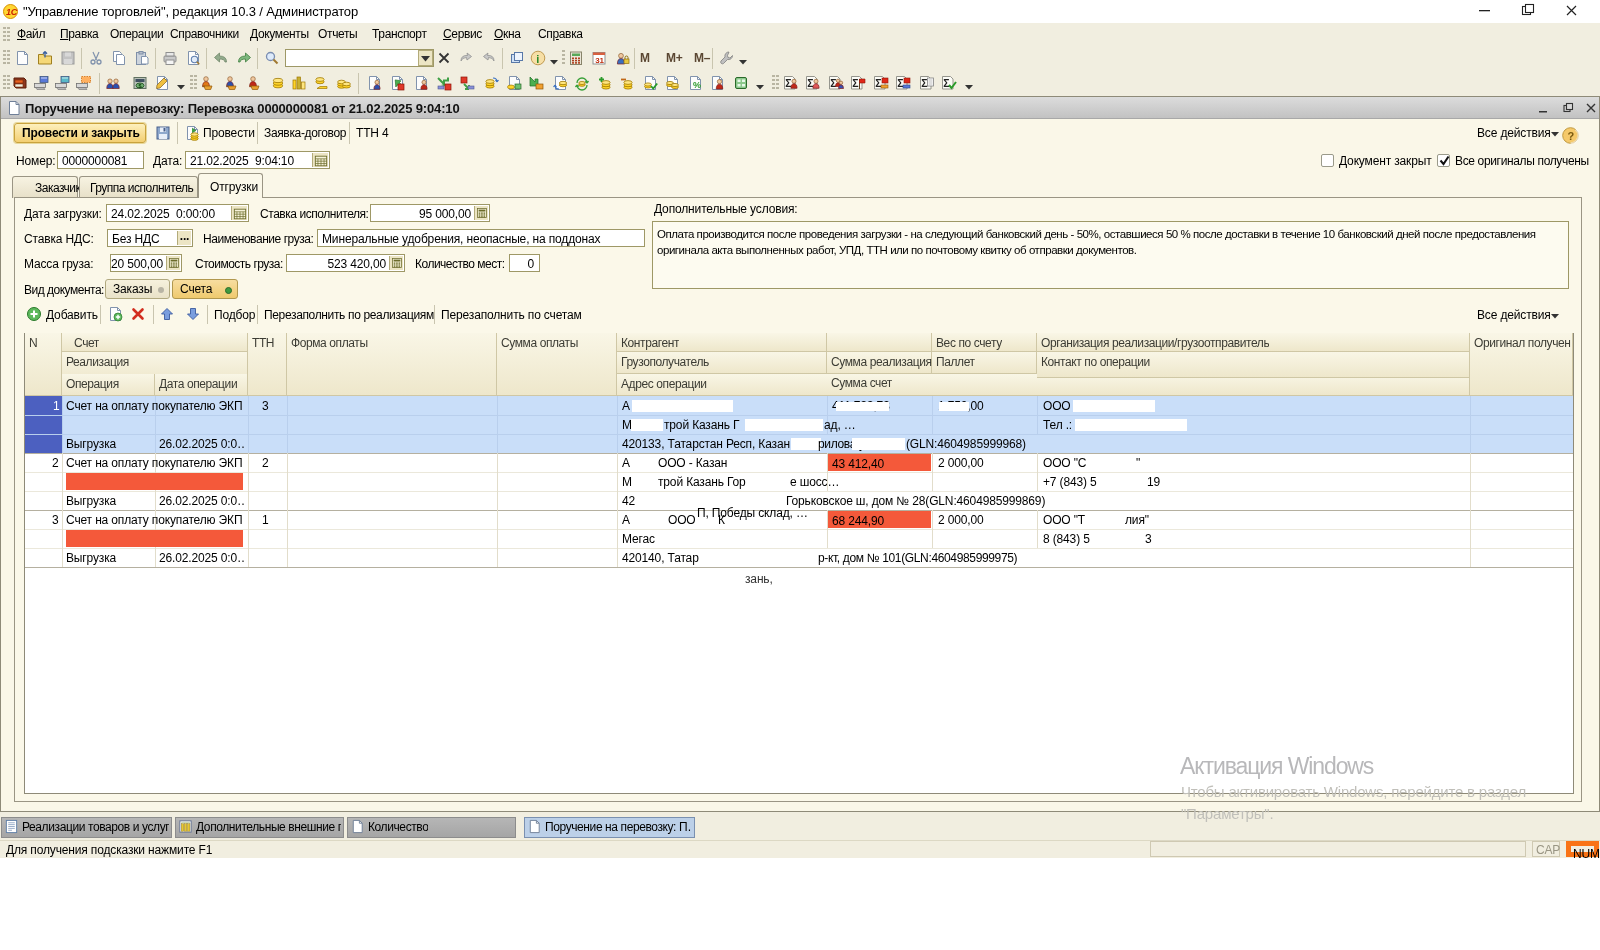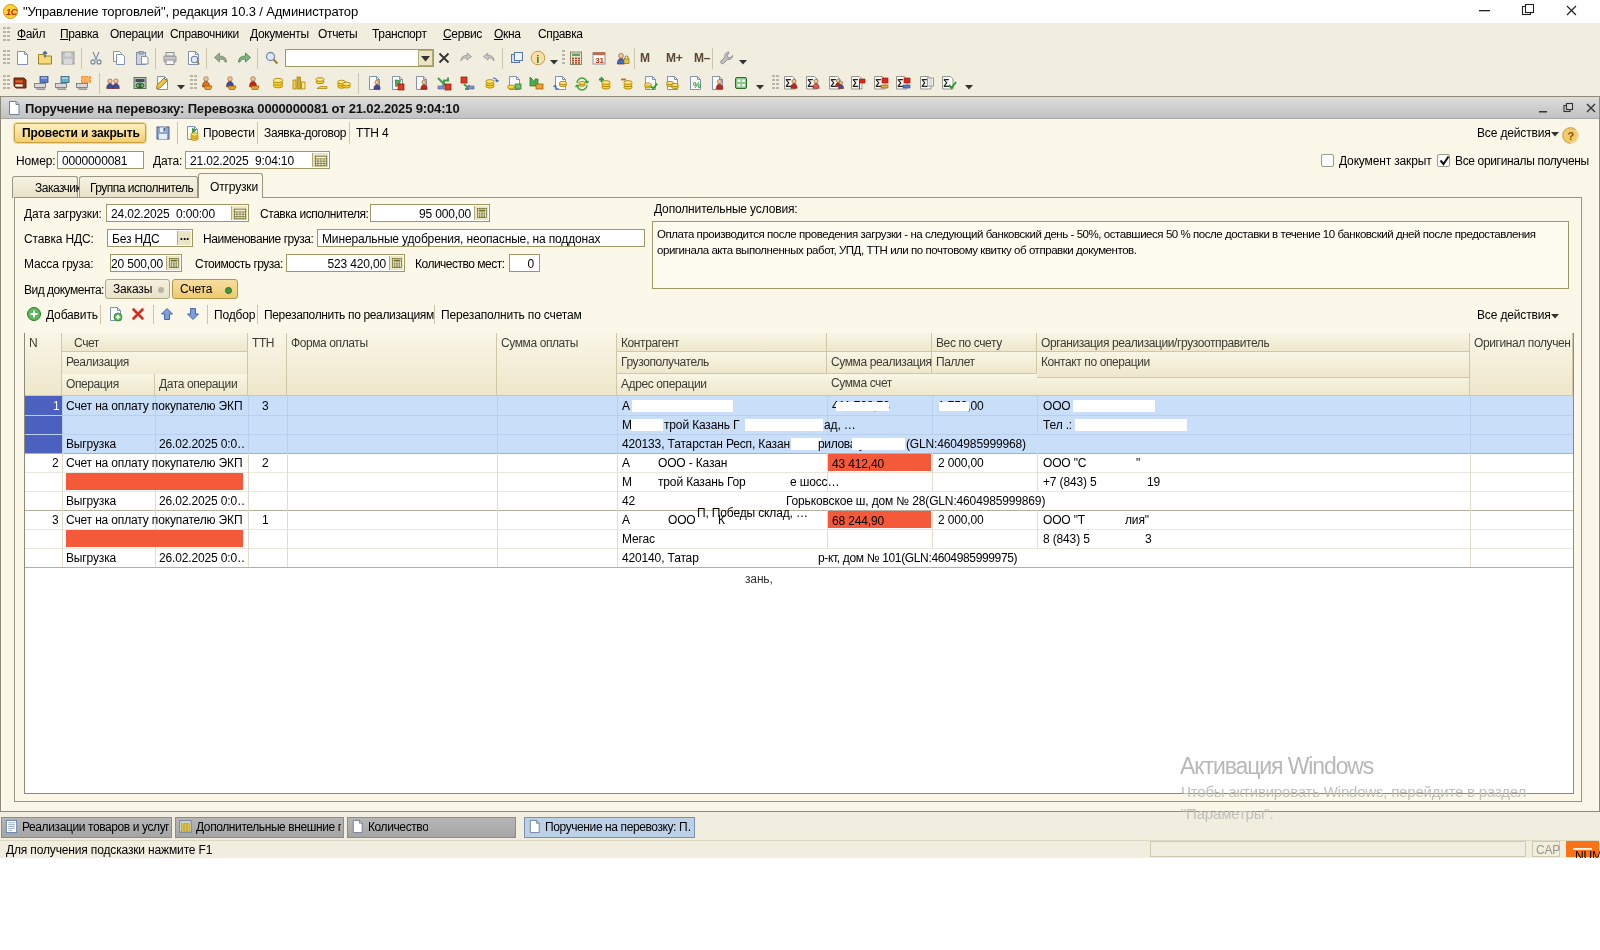--- a/index.html
+++ b/index.html
@@ -819,18 +819,18 @@
     <path d="M3.5 1.5 h6.5 l3 3 v10 h-9.5 z" fill="#fff" stroke="#708098"></path>
     <path d="M10 1.5 v3 h3" fill="none" stroke="#708098"></path>
   </svg>
 <div class="lbl" style="left:545px;top:820px;max-width:147px;overflow:hidden;white-space:nowrap;letter-spacing:-0.4px;">Поручение на перевозку: П…</div>
 <div class="ab" style="left:0;top:840px;width:1600px;height:18px;background:#f1eee0;border-top:1px solid #dcd8c4;"></div>
 <div class="lbl" style="left:6px;top:843px;">Для получения подсказки нажмите F1</div>
 <div class="ab" style="left:1150px;top:841px;width:376px;height:16px;border:1px solid #cfc9b2;"></div>
 <div class="ab" style="left:1532px;top:841px;width:28px;height:16px;border:1px solid #cfc9b2;color:#9a9684;">
     <div style="position:absolute;left:3px;top:1px;">CAP</div>
   </div>
-<div class="ab" style="left:1566px;top:841px;width:33px;height:16px;border:7px solid #f97316;">
+<div class="ab" style="left:1566px;top:841px;width:33px;height:16px;border:5px solid #f97316;">
     <div style="position:absolute;left:2px;top:1px;">NUM</div>
   </div>
 <div class="ab" style="left:0;top:858px;width:1600px;height:92px;background:#fff;"></div>
 <div class="ab" style="left:1180px;top:753px;font-size:23px;letter-spacing:-1.1px;color:#b8b8ba;z-index:50;">Активация Windows</div>
 <div class="ab" style="left:1181px;top:783px;font-size:15px;letter-spacing:-0.2px;color:#c0bfb9;z-index:50;">Чтобы активировать Windows, перейдите в раздел</div>
 <div class="ab" style="left:1181px;top:805px;font-size:15px;letter-spacing:-0.2px;color:#c0bfb9;z-index:50;">"Параметры".</div>
 </body></html>

